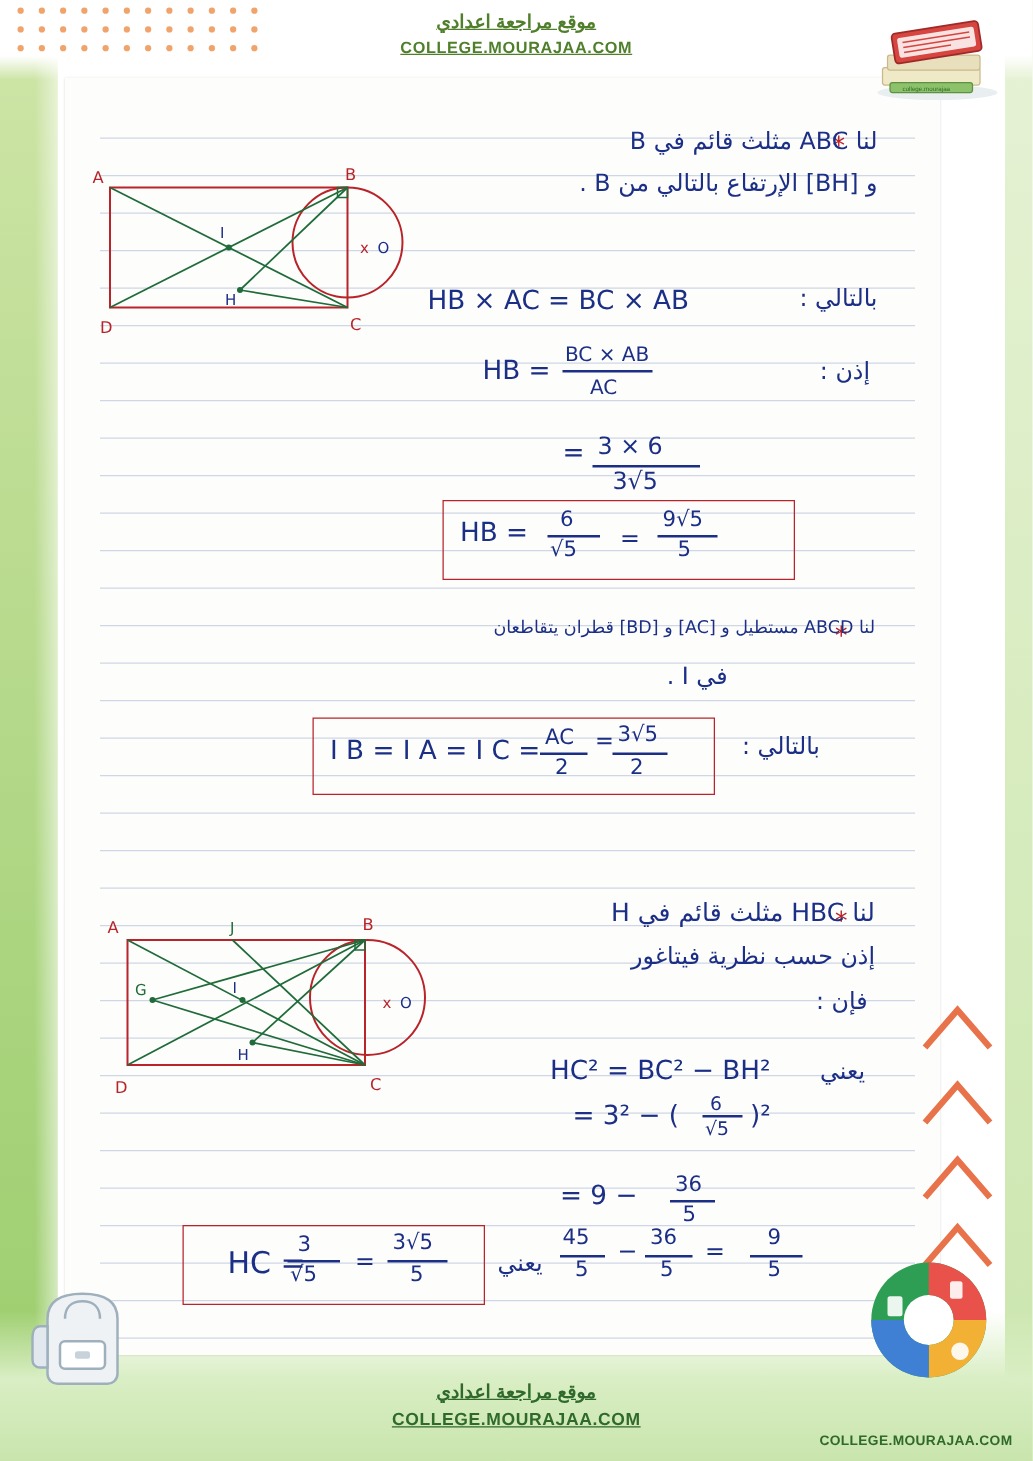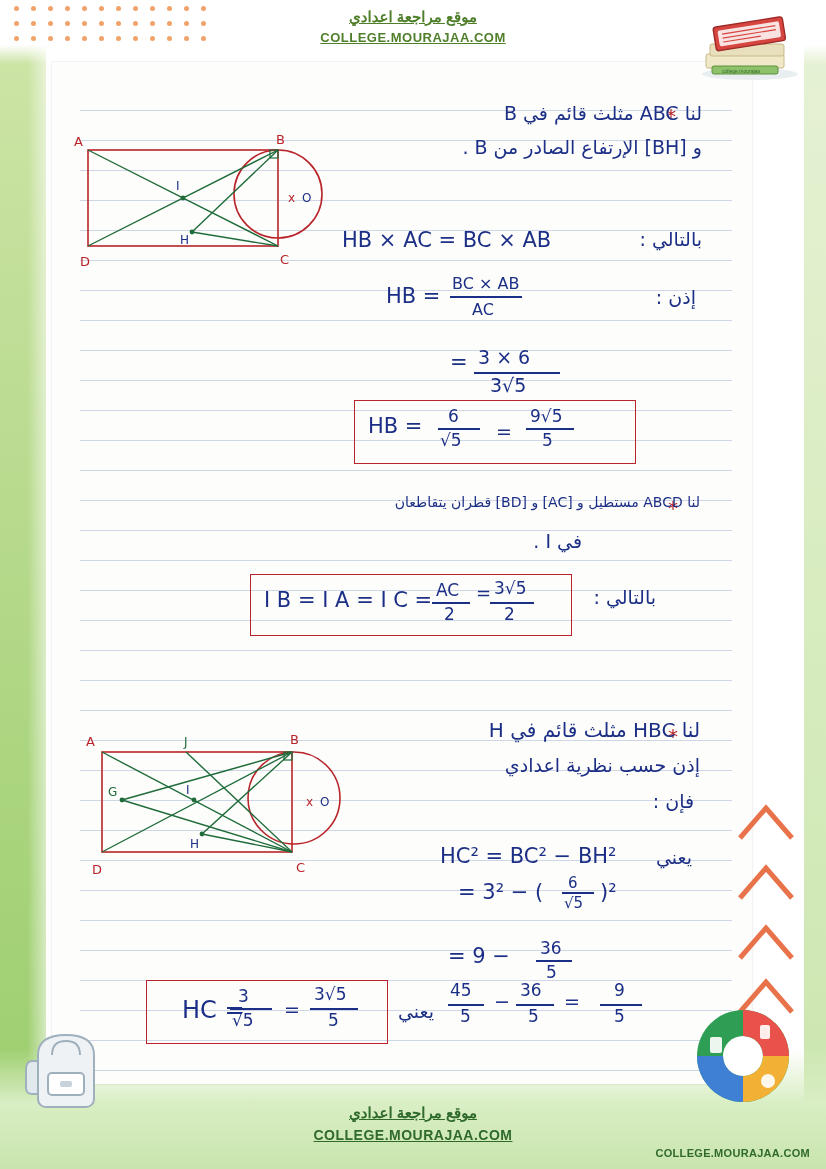--- a/index.html
+++ b/index.html
@@ -299,21 +299,21 @@
       <div class="ln" style="top:888px"></div>
       <div class="ln" style="top:918px"></div>
       <div class="ln" style="top:948px"></div>
       <div class="ln" style="top:978px"></div>
       <div class="ln" style="top:1008px"></div>
     </div>
 
     <div class="hw hw-red" style="left:614px; top:42px; font-size:20px;">*</div>
 
     <div class="hw ar-hw" style="right:50px; top:40px; font-size:19px; left:auto;">لنا ABC مثلث قائم في B</div>
-    <div class="hw ar-hw" style="right:50px; top:74px; font-size:19px; left:auto;">و [BH] الإرتفاع الصادر من B .</div>
+    <div class="hw ar-hw" style="right:50px; top:74px; font-size:19px; left:auto;">و [BH] الإرتفاع بالتالي من B .</div>
 
     <div class="hw ar-hw" style="right:50px; top:166px; font-size:19px; left:auto;">بالتالي :</div>
     <div class="hw hw-blue" style="left:290px; top:166px; font-size:21px;">HB × AC = BC × AB</div>
 
     <div class="hw ar-hw" style="right:56px; top:224px; font-size:19px; left:auto;">إذن :</div>
     <div class="hw hw-blue" style="left:334px; top:222px; font-size:21px;">HB =</div>
     <div class="hw hw-blue" style="left:400px; top:212px; font-size:16px;">BC × AB</div>
     <div class="hw hw-blue" style="left:398px; top:234px; width:72px; height:2px; background:#1c2f86;"></div>
     <div class="hw hw-blue" style="left:420px; top:238px; font-size:16px;">AC</div>
 
@@ -362,21 +362,21 @@
     <div class="hw hw-blue" style="left:384px; top:518px; font-size:17px;">AC</div>
     <div class="hw hw-blue" style="left:380px; top:540px; width:38px; height:2px; background:#1c2f86;"></div>
     <div class="hw hw-blue" style="left:392px; top:542px; font-size:17px;">2</div>
     <div class="hw hw-blue" style="left:424px; top:520px; font-size:18px;">=</div>
     <div class="hw hw-blue" style="left:442px; top:516px; font-size:17px;">3√5</div>
     <div class="hw hw-blue" style="left:438px; top:540px; width:44px; height:2px; background:#1c2f86;"></div>
     <div class="hw hw-blue" style="left:452px; top:542px; font-size:17px;">2</div>
 
     <div class="hw hw-red" style="left:616px; top:662px; font-size:20px;">*</div>
     <div class="hw ar-hw" style="right:52px; top:656px; font-size:20px; left:auto;">لنا HBC مثلث قائم في H</div>
-    <div class="hw ar-hw" style="right:52px; top:692px; font-size:19px; left:auto;">إذن حسب نظرية اعدادي</div>
+    <div class="hw ar-hw" style="right:52px; top:692px; font-size:19px; left:auto;">إذن حسب نظرية فيتاغور</div>
     <div class="hw ar-hw" style="right:58px; top:728px; font-size:19px; left:auto;">فإن :</div>
 
     <div class="hw ar-hw" style="right:60px; top:784px; font-size:19px; left:auto;">يعني</div>
     <div class="hw hw-blue" style="left:388px; top:782px; font-size:21px;">HC² = BC² − BH²</div>
 
     <div class="hw hw-blue" style="left:406px; top:818px; font-size:21px;">= 3² − (</div>
     <div class="hw hw-blue" style="left:516px; top:812px; font-size:15px;">6</div>
     <div class="hw hw-blue" style="left:510px; top:830px; width:32px; height:2px; background:#1c2f86;"></div>
     <div class="hw hw-blue" style="left:512px; top:832px; font-size:15px;">√5</div>
     <div class="hw hw-blue" style="left:548px; top:818px; font-size:21px;">)²</div>

